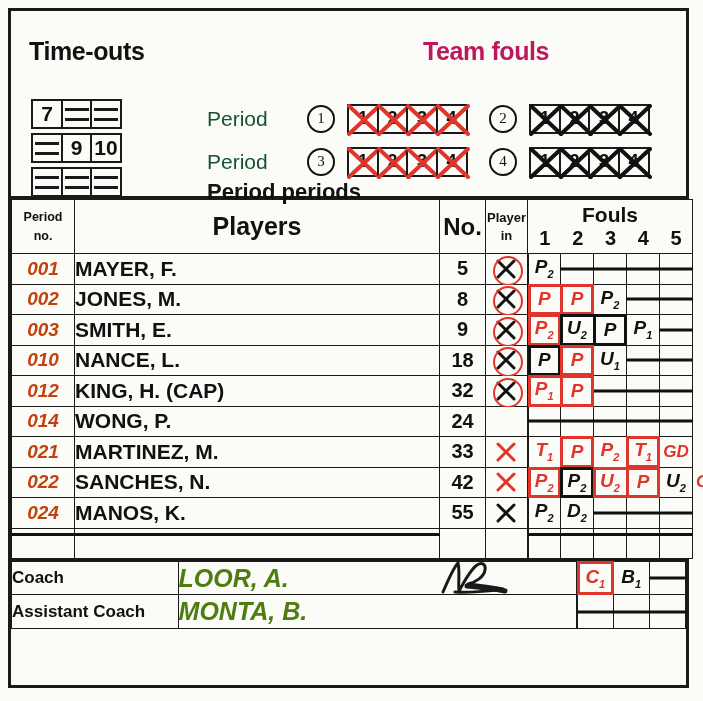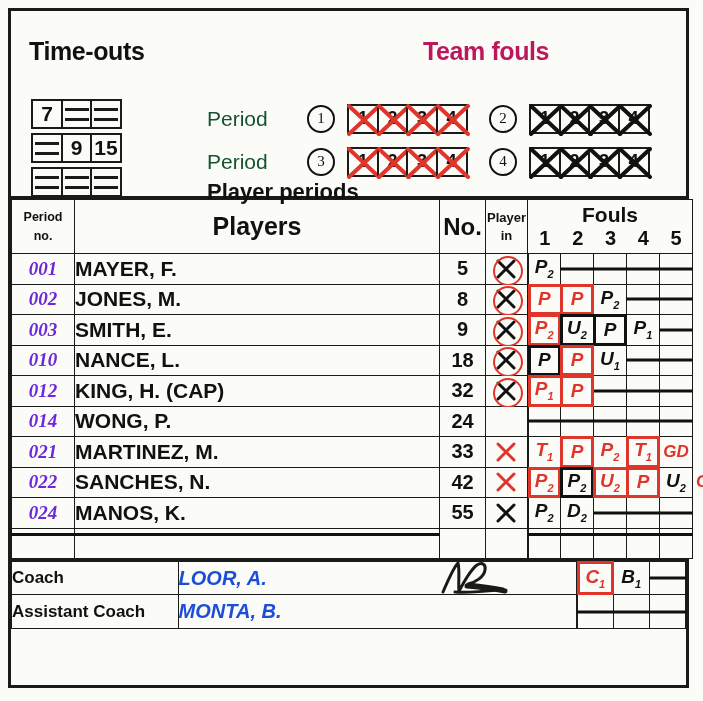--- a/index.html
+++ b/index.html
@@ -108,21 +108,21 @@
     border-bottom:none;line-height:1.05;padding-top:1px;
   }
   .foul-hd-nums{display:flex;}
   .foul-hd-nums span{
     flex:1;text-align:center;font-size:20px;font-weight:bold;
     border-left:1.5px solid transparent;
   }
   tbody tr{height:30.5px;}
   td.lic{
     text-align:center;font-size:19px;font-style:italic;font-weight:bold;
-    color:#6d28d9;font-family:Liberation Serif, serif;
+    color:#c2410c;font-family:Liberation Sans, sans-serif;
   }
   td.name{
     padding-left:9px;font-size:21px;font-weight:bold;color:#111;
     border-left-width:3px;
   }
   td.no{
     text-align:center;font-size:20px;font-weight:bold;color:#111;
     border-left-width:2.5px;
   }
   td.pin{text-align:center;position:relative;}
@@ -178,21 +178,21 @@
     border-top:3px solid #1a1a1a;
   }
   table.coach td{
     border:1.5px solid #1a1a1a;padding:0;background:#fbfbf8;box-sizing:border-box;
   }
   tr.coachrow{height:34px;}
   td.clabel{
     font-size:17px;font-weight:bold;color:#111;padding-left:8px;width:152px;
   }
   td.cname{
-    font-size:20px;font-style:italic;font-weight:bold;color:#1d4ed8;
+    font-size:25px;font-style:italic;font-weight:bold;color:#4d7c0f;
     padding-left:36px;position:relative;border-left:none;
   }
   .sig{position:absolute;left:258px;top:-4px;}
   td.cfl{position:relative;text-align:center;width:33px;}
   td.cfl.first{border-left-width:2.5px;}
 </style>
 </head>
 <body>
 
 <div class="sheet">
@@ -203,21 +203,21 @@
 
     <div class="to-wrap" id="to-wrap">
         <div class="to-row">
           <div class="to-cell">7</div>
           <div class="to-cell empty"></div>
           <div class="to-cell empty"></div>
         </div>
         <div class="to-row">
           <div class="to-cell empty"></div>
           <div class="to-cell">9</div>
-          <div class="to-cell">15</div>
+          <div class="to-cell">10</div>
         </div>
         <div class="to-row">
           <div class="to-cell empty"></div>
           <div class="to-cell empty"></div>
           <div class="to-cell empty"></div>
         </div>
       </div>
 
     <div class="period-block" id="period-block">
         <div class="period-line">
@@ -345,21 +345,21 @@
               <span style="position:relative;z-index:0">4</span>
               <svg class="xm" width="34" height="32" viewBox="0 0 34 32">
                 <line x1="2" y1="2" x2="32" y2="30" stroke="#111111" stroke-width="4" stroke-linecap="round"></line>
                 <line x1="32" y1="2" x2="2" y2="30" stroke="#111111" stroke-width="4" stroke-linecap="round"></line>
               </svg>
             </div>
           </div>
         </div>
       </div>
 
-    <div class="extra">Player periods</div>
+    <div class="extra">Period periods</div>
   </div>
 
   <table class="main">
     <colgroup>
       <col class="col-lic">
         <col class="col-name">
         <col class="col-no">
         <col class="col-in">
       <col class="col-f">
         <col class="col-f">

